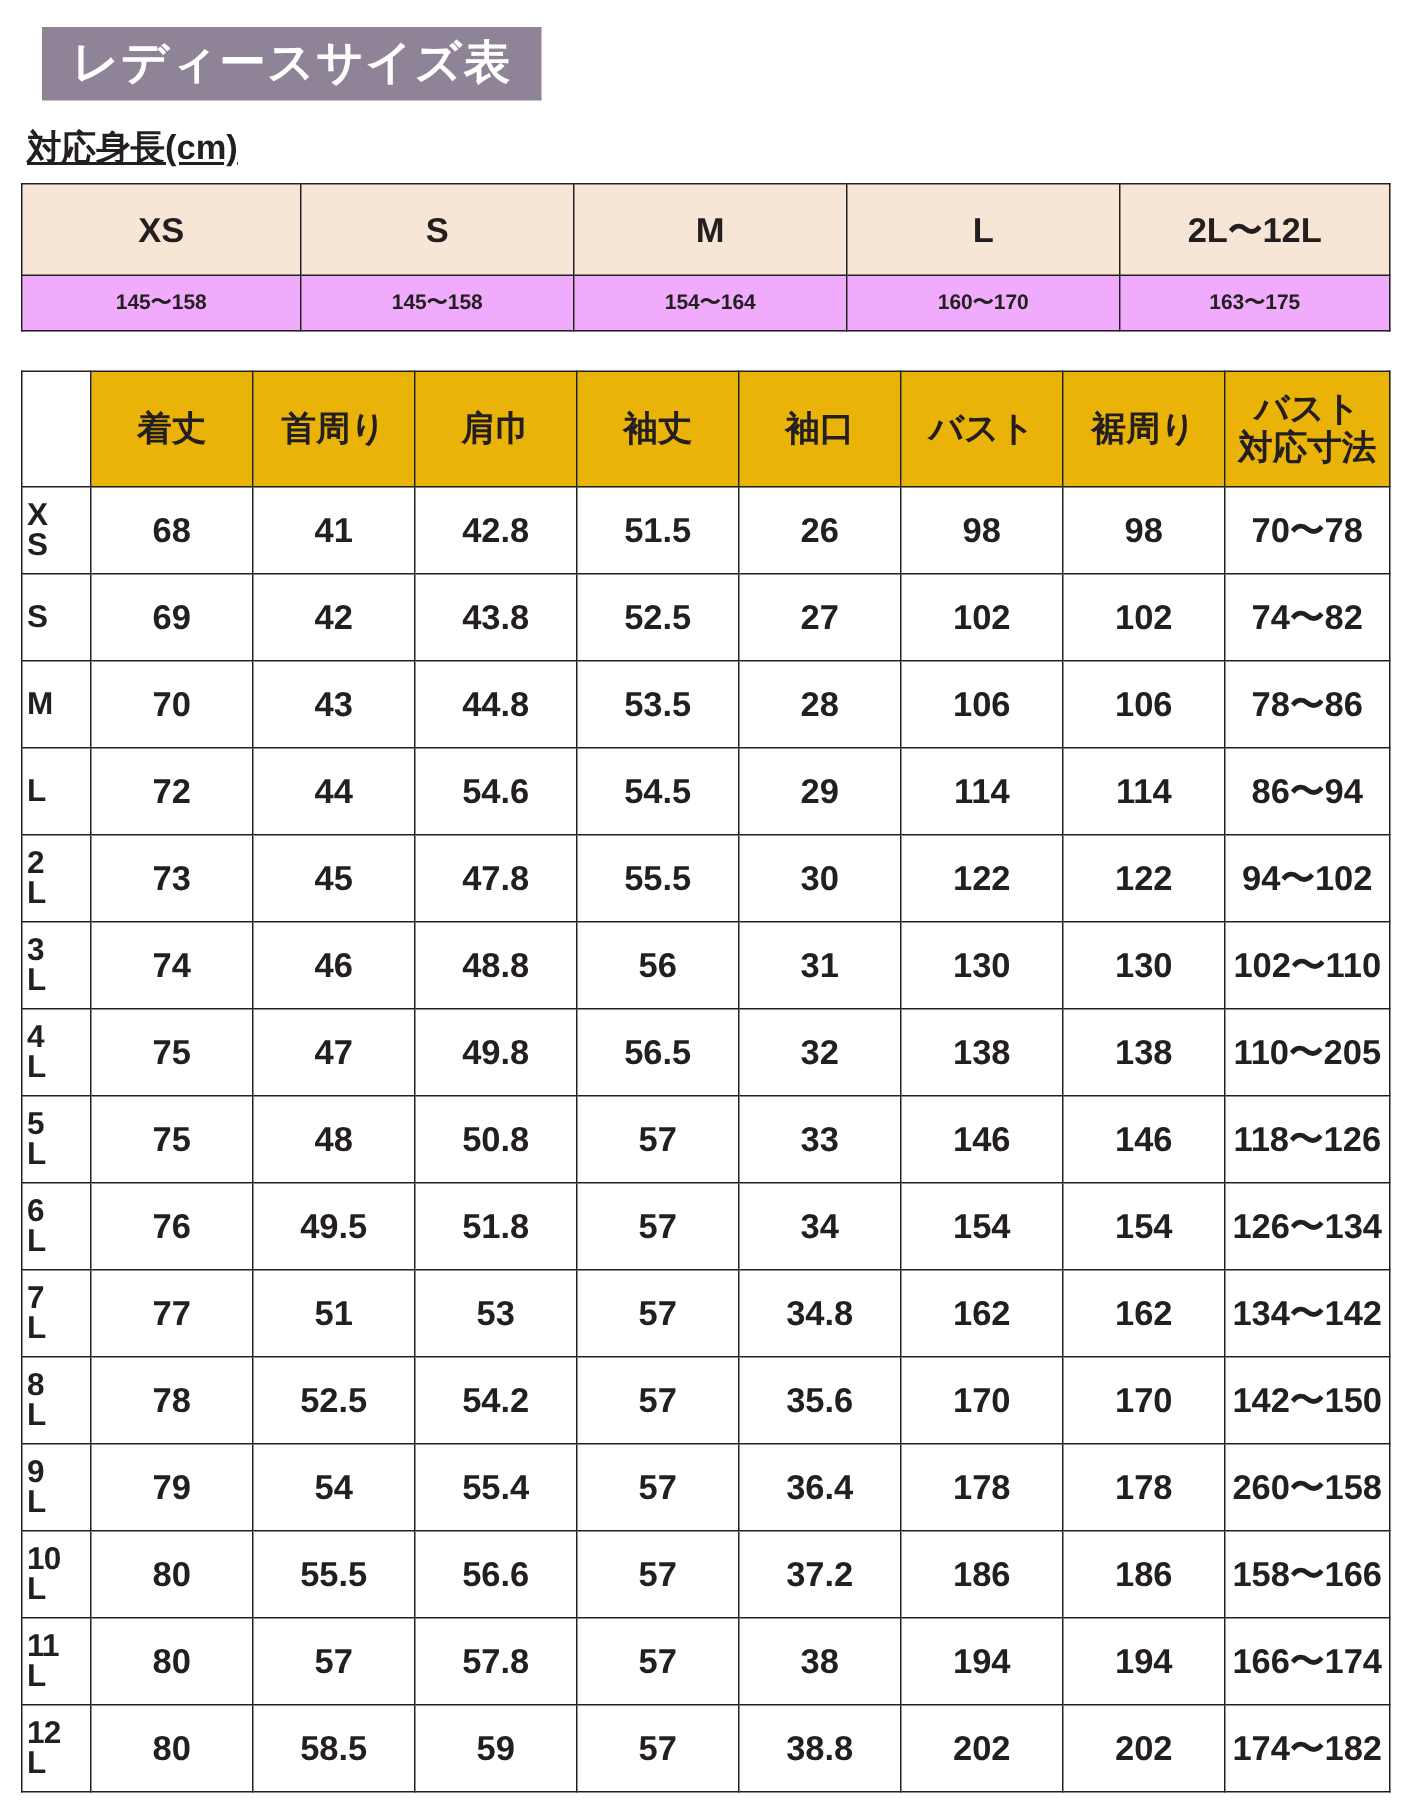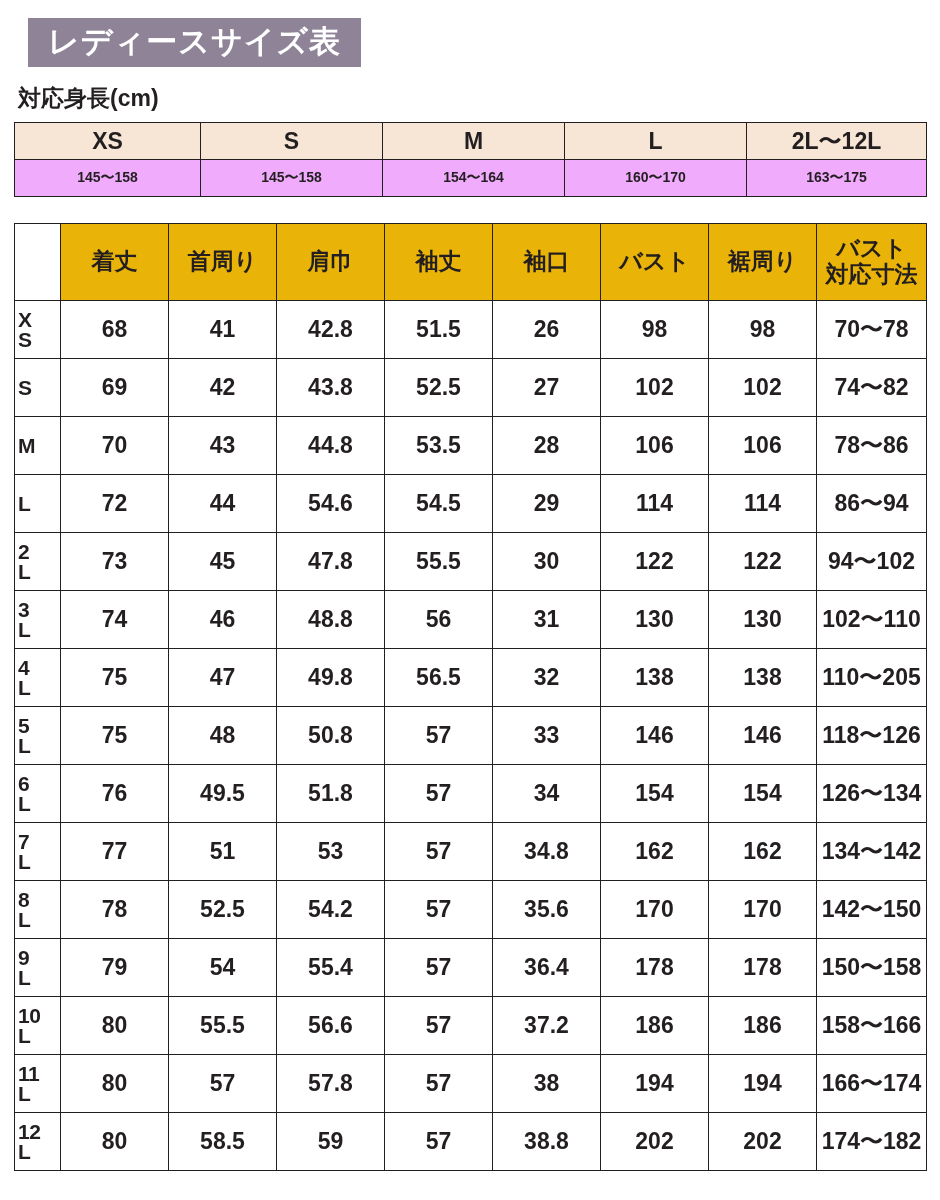--- a/index.html
+++ b/index.html
@@ -31,20 +31,21 @@
     padding: 8px 20px 10px 20px;
     line-height: 1.0;
     margin: 4px 0 0 14px;
   }
   
   .subtitle {
     font-size: 23px;
     font-weight: bold;
     margin: 16px 0 8px 4px;
     letter-spacing: 0px;
+    text-decoration: underline;
   }
   
   table {
     border-collapse: collapse;
     table-layout: fixed;
   }
   table td, table th {
     border: 1px solid #231f20;
     text-align: center;
     vertical-align: middle;
@@ -53,21 +54,21 @@
   }
   
   .height-table {
     width: 912px;
     margin-left: 0;
   }
   .height-table th {
     background: #f7e6d5;
     font-size: 23px;
     height: 36px;
-    padding: 0;
+    padding: 12px;
   }
   .height-table td {
     background: #f0abfc;
     font-size: 14px;
     height: 36px;
     padding: 0;
   }
   
   .meas-wrap {
     margin-top: 26px;
@@ -344,21 +345,21 @@
             <span>9</span>
             <span>L</span>
           </td>
           <td>79</td>
           <td>54</td>
           <td>55.4</td>
           <td>57</td>
           <td>36.4</td>
           <td>178</td>
           <td>178</td>
-          <td>150〜158</td>
+          <td>260〜158</td>
         </tr>
         <tr>
           <td class="rowhead">
             <span>10</span>
             <span>L</span>
           </td>
           <td>80</td>
           <td>55.5</td>
           <td>56.6</td>
           <td>57</td>

